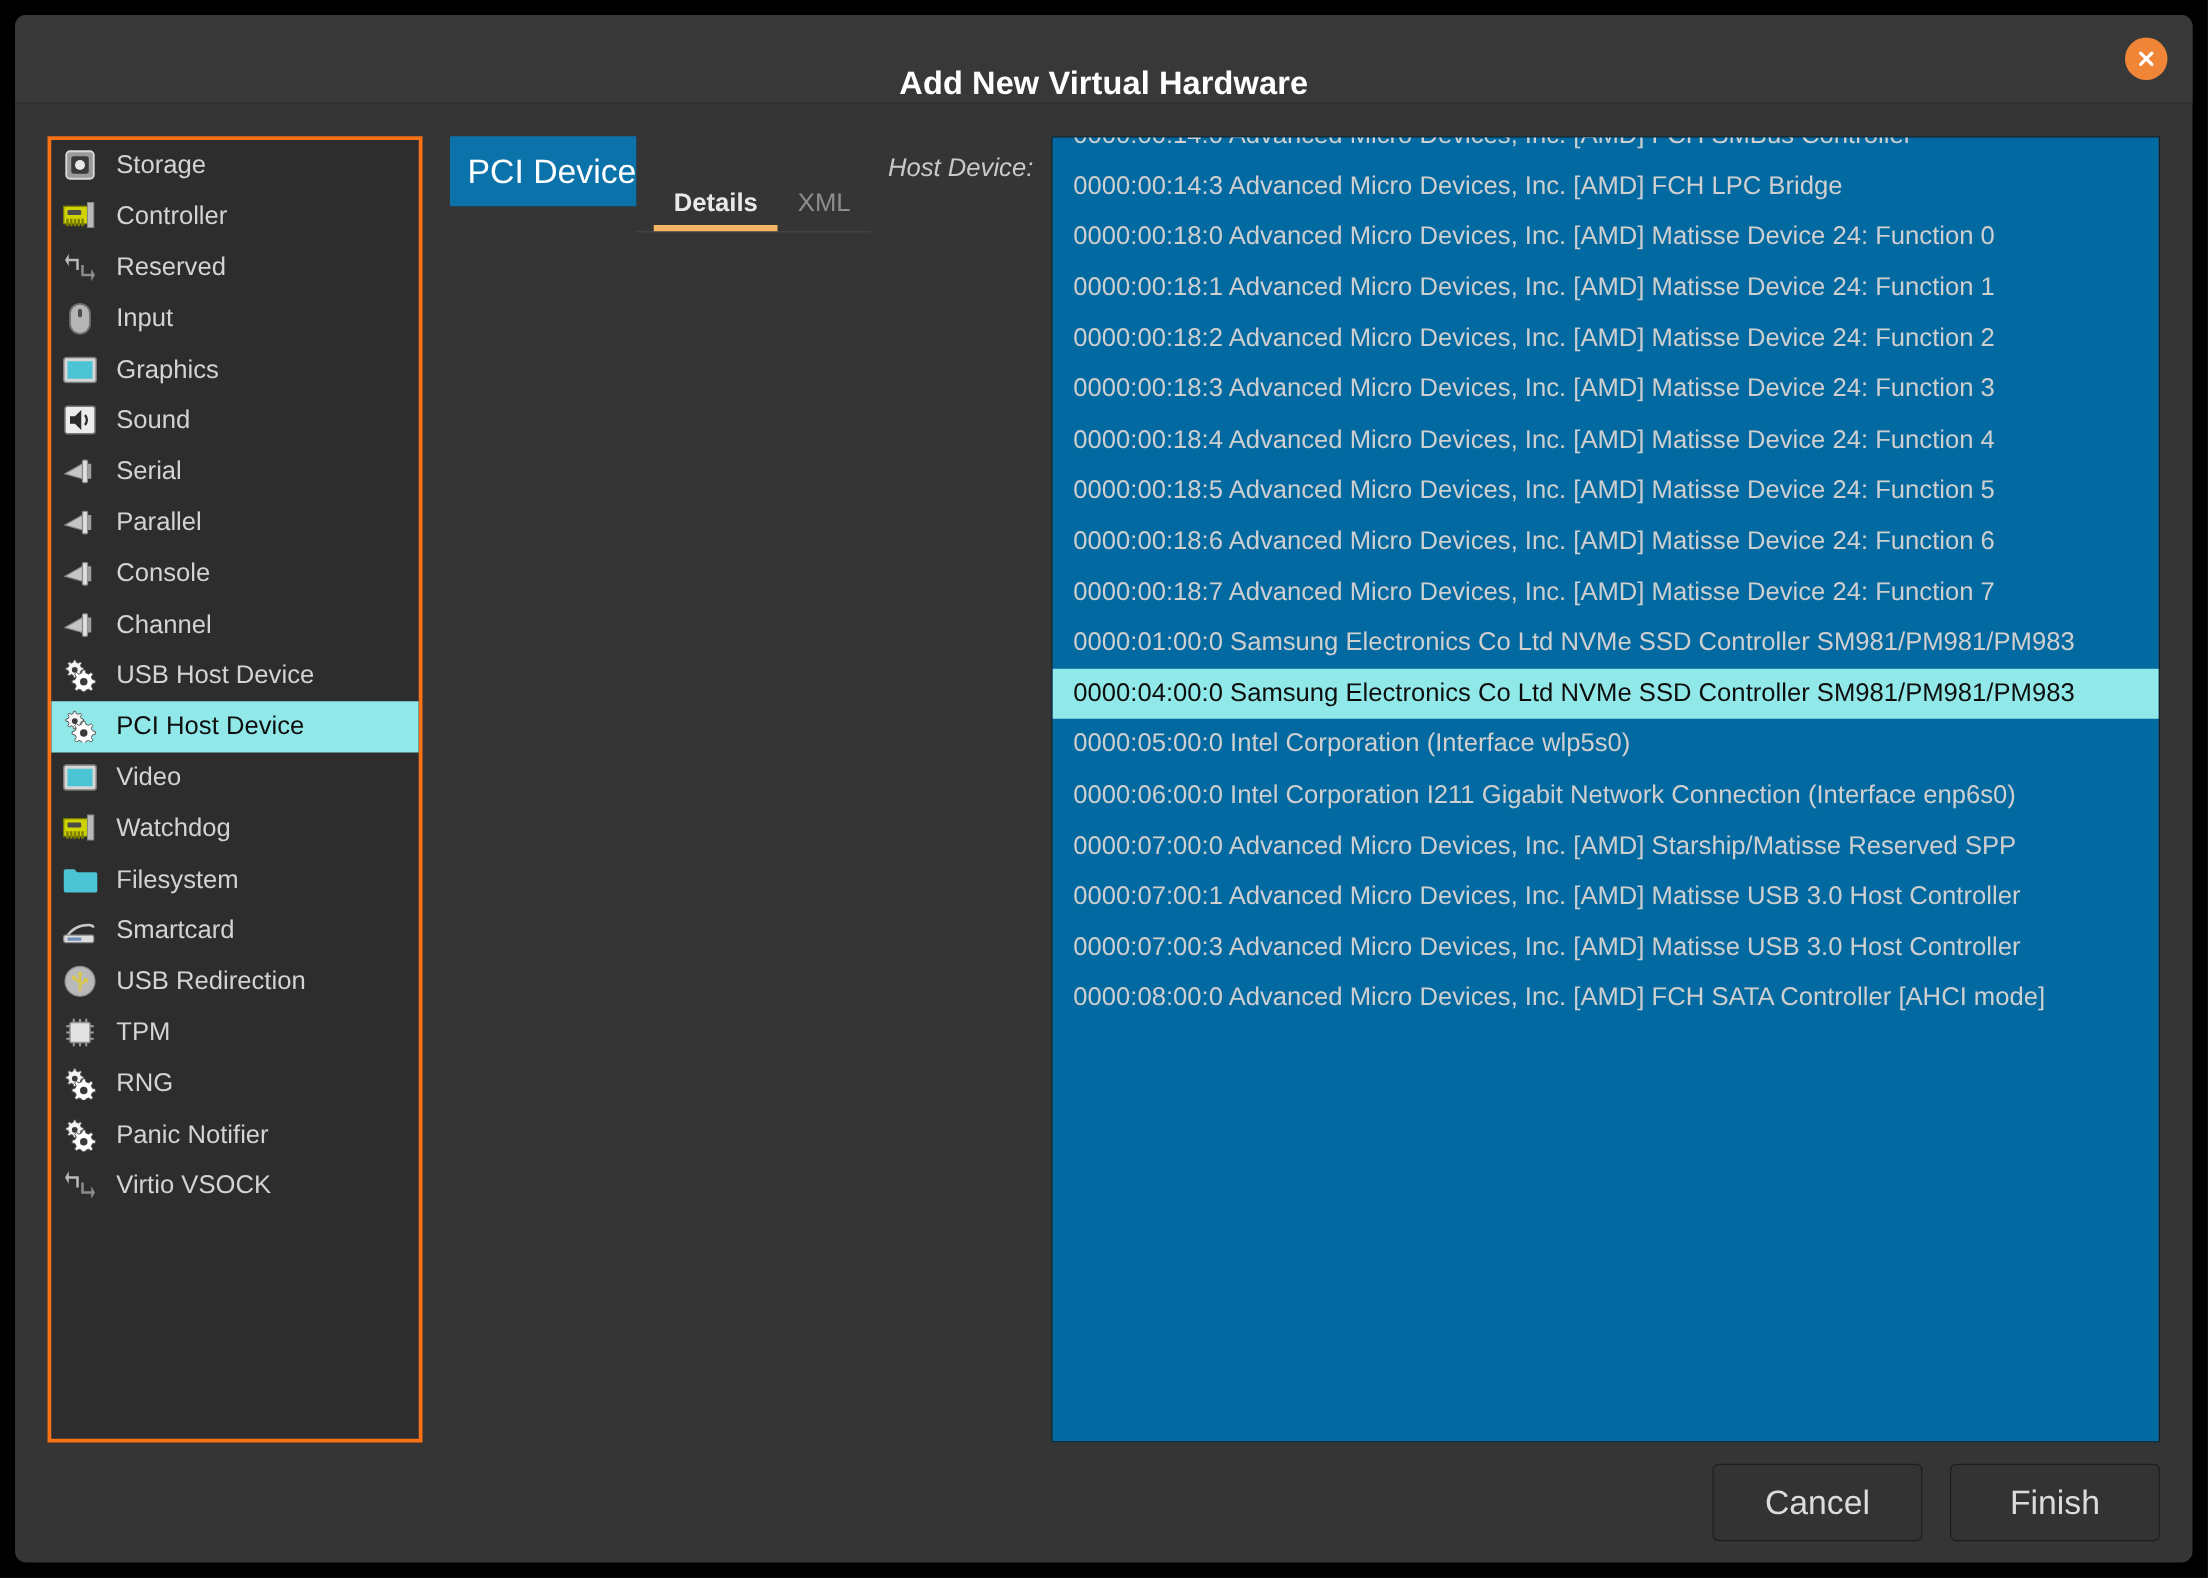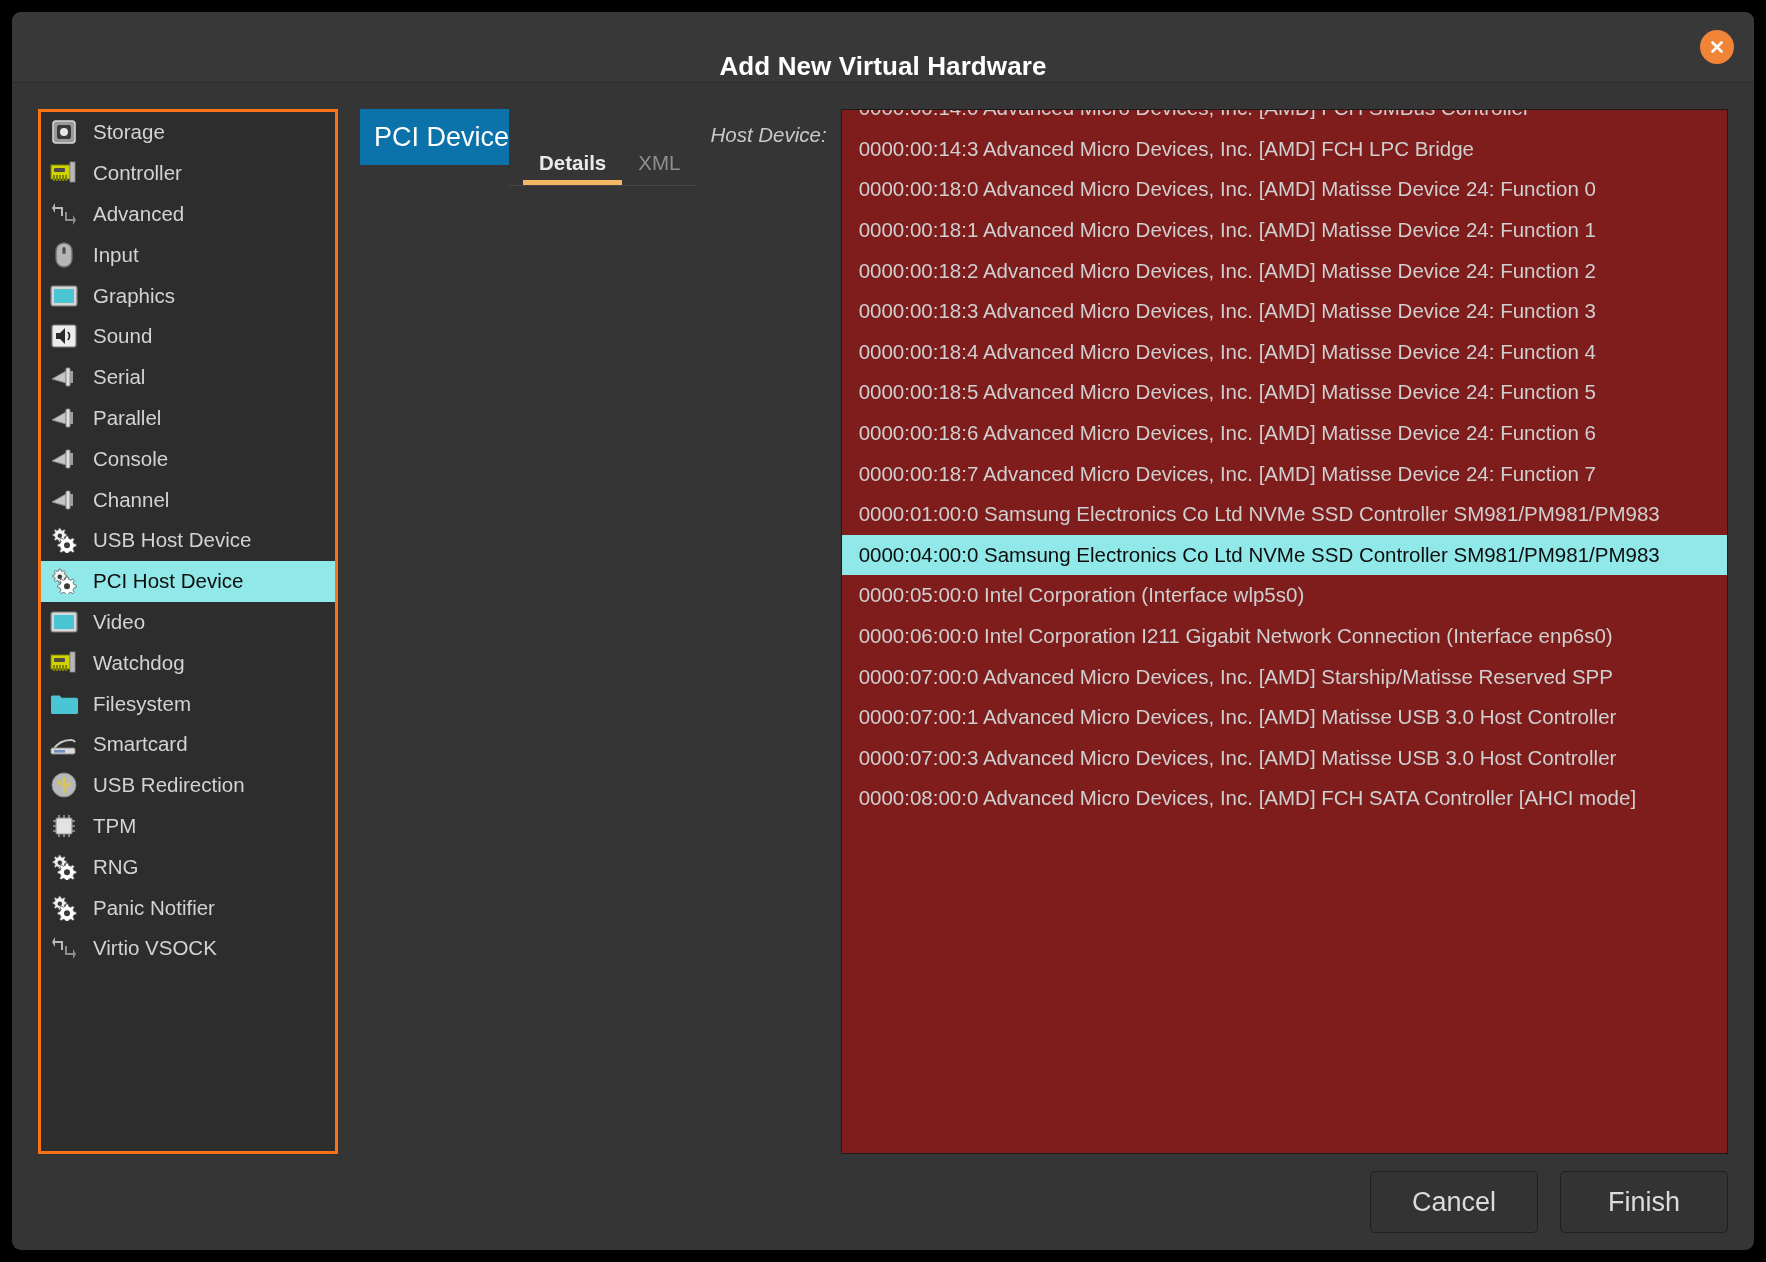--- a/index.html
+++ b/index.html
@@ -170,21 +170,21 @@
 
   .field-label {
     color: #c9c9c9;
     font-size: 20.5px;
     padding: 14px 0 10px 14px;
     font-style: italic;
   }
 
   .list-frame {
     flex: 1;
-    background: #7f1d1d;
+    background: #0369a1;
     border: 1px solid #1c1c1c;
     margin-left: 14px;
     overflow: hidden;
     position: relative;
     min-height: 0;
   }
   .list-inner {
     position: absolute;
     left: 0; right: 0;
     top: -22px;
@@ -272,21 +272,21 @@
           </span>
           <span class="lbl">Controller</span>
         </div>
         <div class="side-item">
           <span class="ico">
             <svg width="26" height="24" viewBox="0 0 26 24">
               <path d="M12 14 L12 5 L4 5 L4 1 L1 6 L4 11 L4 7 L10 7 L10 14 Z" fill="#b9b9b9"></path>
               <path d="M14 10 L14 19 L22 19 L22 23 L25 18 L22 13 L22 17 L16 17 L16 10 Z" fill="#8c8c8c"></path>
             </svg>
           </span>
-          <span class="lbl">Advanced</span>
+          <span class="lbl">Reserved</span>
         </div>
         <div class="side-item">
           <span class="ico">
             <svg width="20" height="26" viewBox="0 0 20 26">
               <rect x="2" y="1" width="16" height="24" rx="8" fill="#b6b6b6" stroke="#6e6e6e" stroke-width="1.4"></rect>
               <rect x="8.4" y="5" width="3.2" height="7" rx="1.6" fill="#4d4d4d"></rect>
             </svg>
           </span>
           <span class="lbl">Input</span>
         </div>

